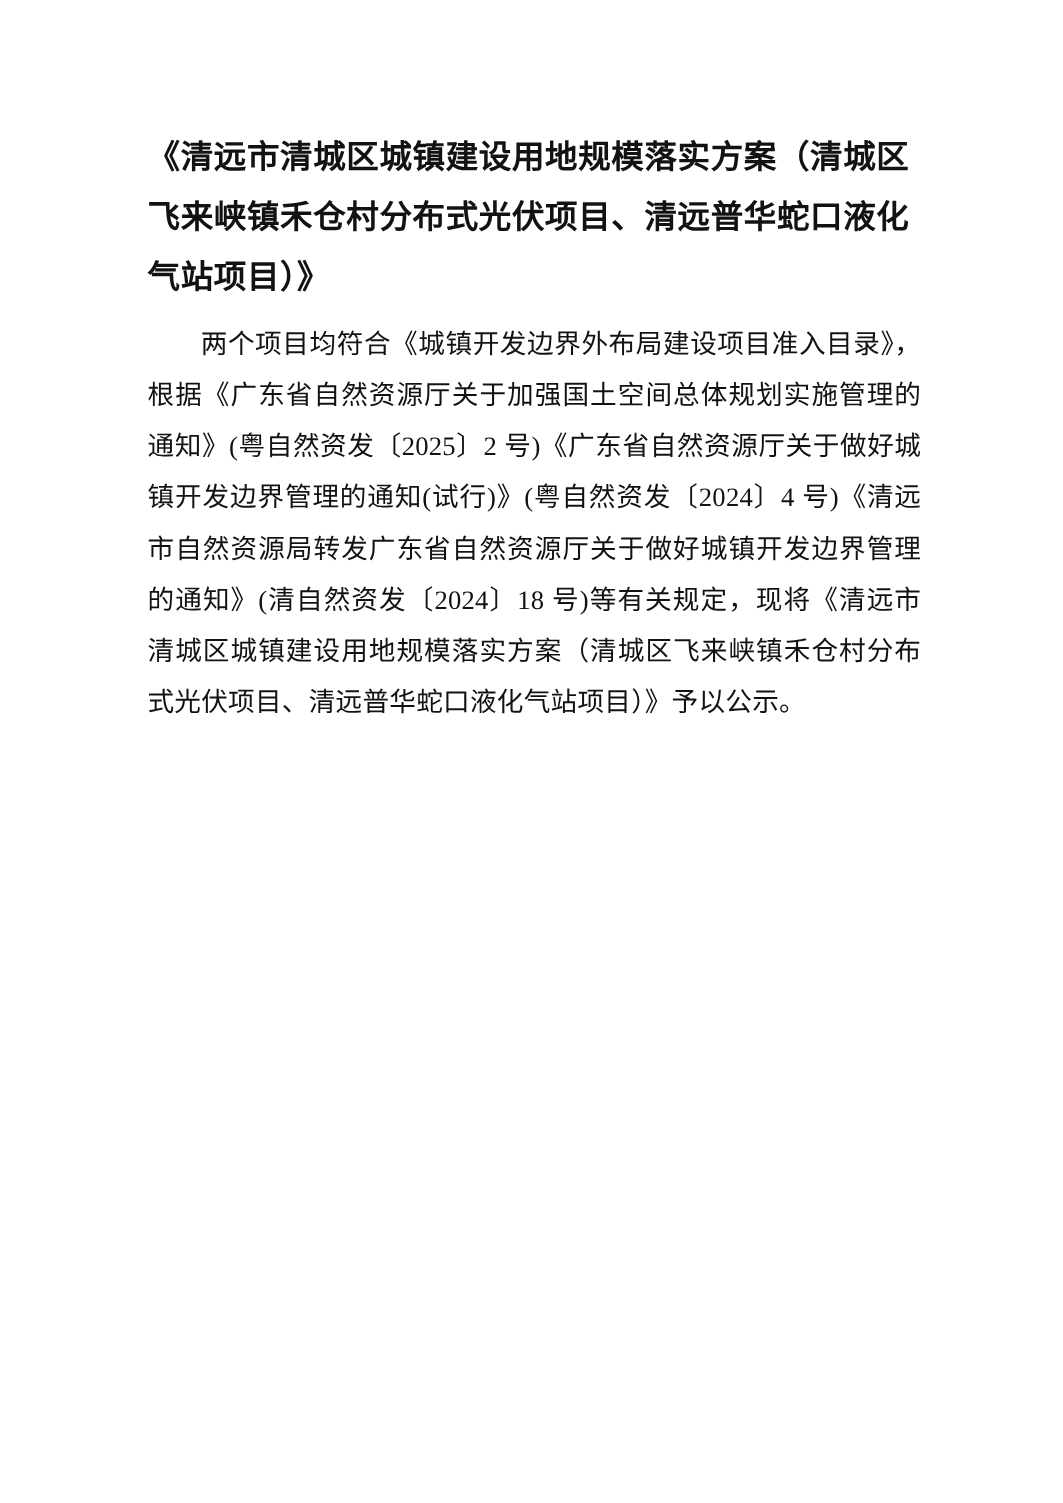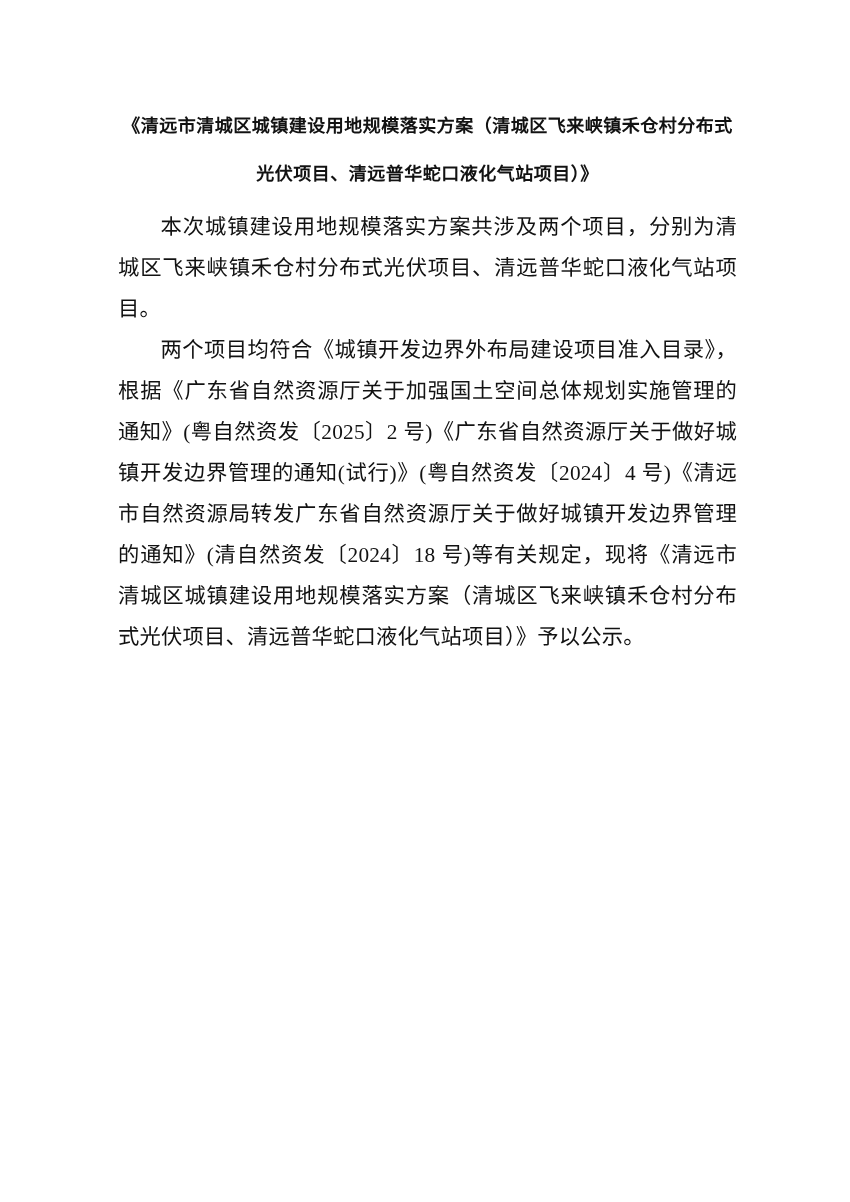--- a/index.html
+++ b/index.html
@@ -14,24 +14,23 @@
     margin: 0 auto;
     background: #ffffff;
     box-sizing: border-box;
     padding: 102px 113px 0 118px;
     font-family: "Liberation Serif", "DejaVu Serif", serif;
     color: #121212;
     overflow: hidden;
   }
   .doc-title {
     margin: 0 0 9px 0;
-    font-size: 18px;
+    font-size: 26px;
     font-weight: 700;
     line-height: 48px;
-    text-align: center;
     letter-spacing: 0.5px;
   }
   .doc-title .title-sub {
     display: block;
   }
   .doc-body p {
     margin: 0;
     font-size: 21.3px;
     line-height: 41px;
     text-align: justify;
@@ -42,17 +41,16 @@
 </head>
 <body>
 
 <div class="page">
 
   <h1 class="doc-title">
     <span class="title-main">《清远市清城区城镇建设用地规模落实方案（清城区飞来峡镇禾仓村分布式光伏项目、清远普华蛇口液化气站项目）》</span>
   </h1>
 
   <div class="doc-body">
-    <p>本次城镇建设用地规模落实方案共涉及两个项目，分别为清城区飞来峡镇禾仓村分布式光伏项目、清远普华蛇口液化气站项目。</p>
     <p>两个项目均符合《城镇开发边界外布局建设项目准入目录》，根据《广东省自然资源厅关于加强国土空间总体规划实施管理的通知》(粤自然资发〔2025〕2 号)《广东省自然资源厅关于做好城镇开发边界管理的通知(试行)》(粤自然资发〔2024〕4 号)《清远市自然资源局转发广东省自然资源厅关于做好城镇开发边界管理的通知》(清自然资发〔2024〕18 号)等有关规定，现将《清远市清城区城镇建设用地规模落实方案（清城区飞来峡镇禾仓村分布式光伏项目、清远普华蛇口液化气站项目）》予以公示。</p>
   </div>
 
 </div>
 
 </body></html>

